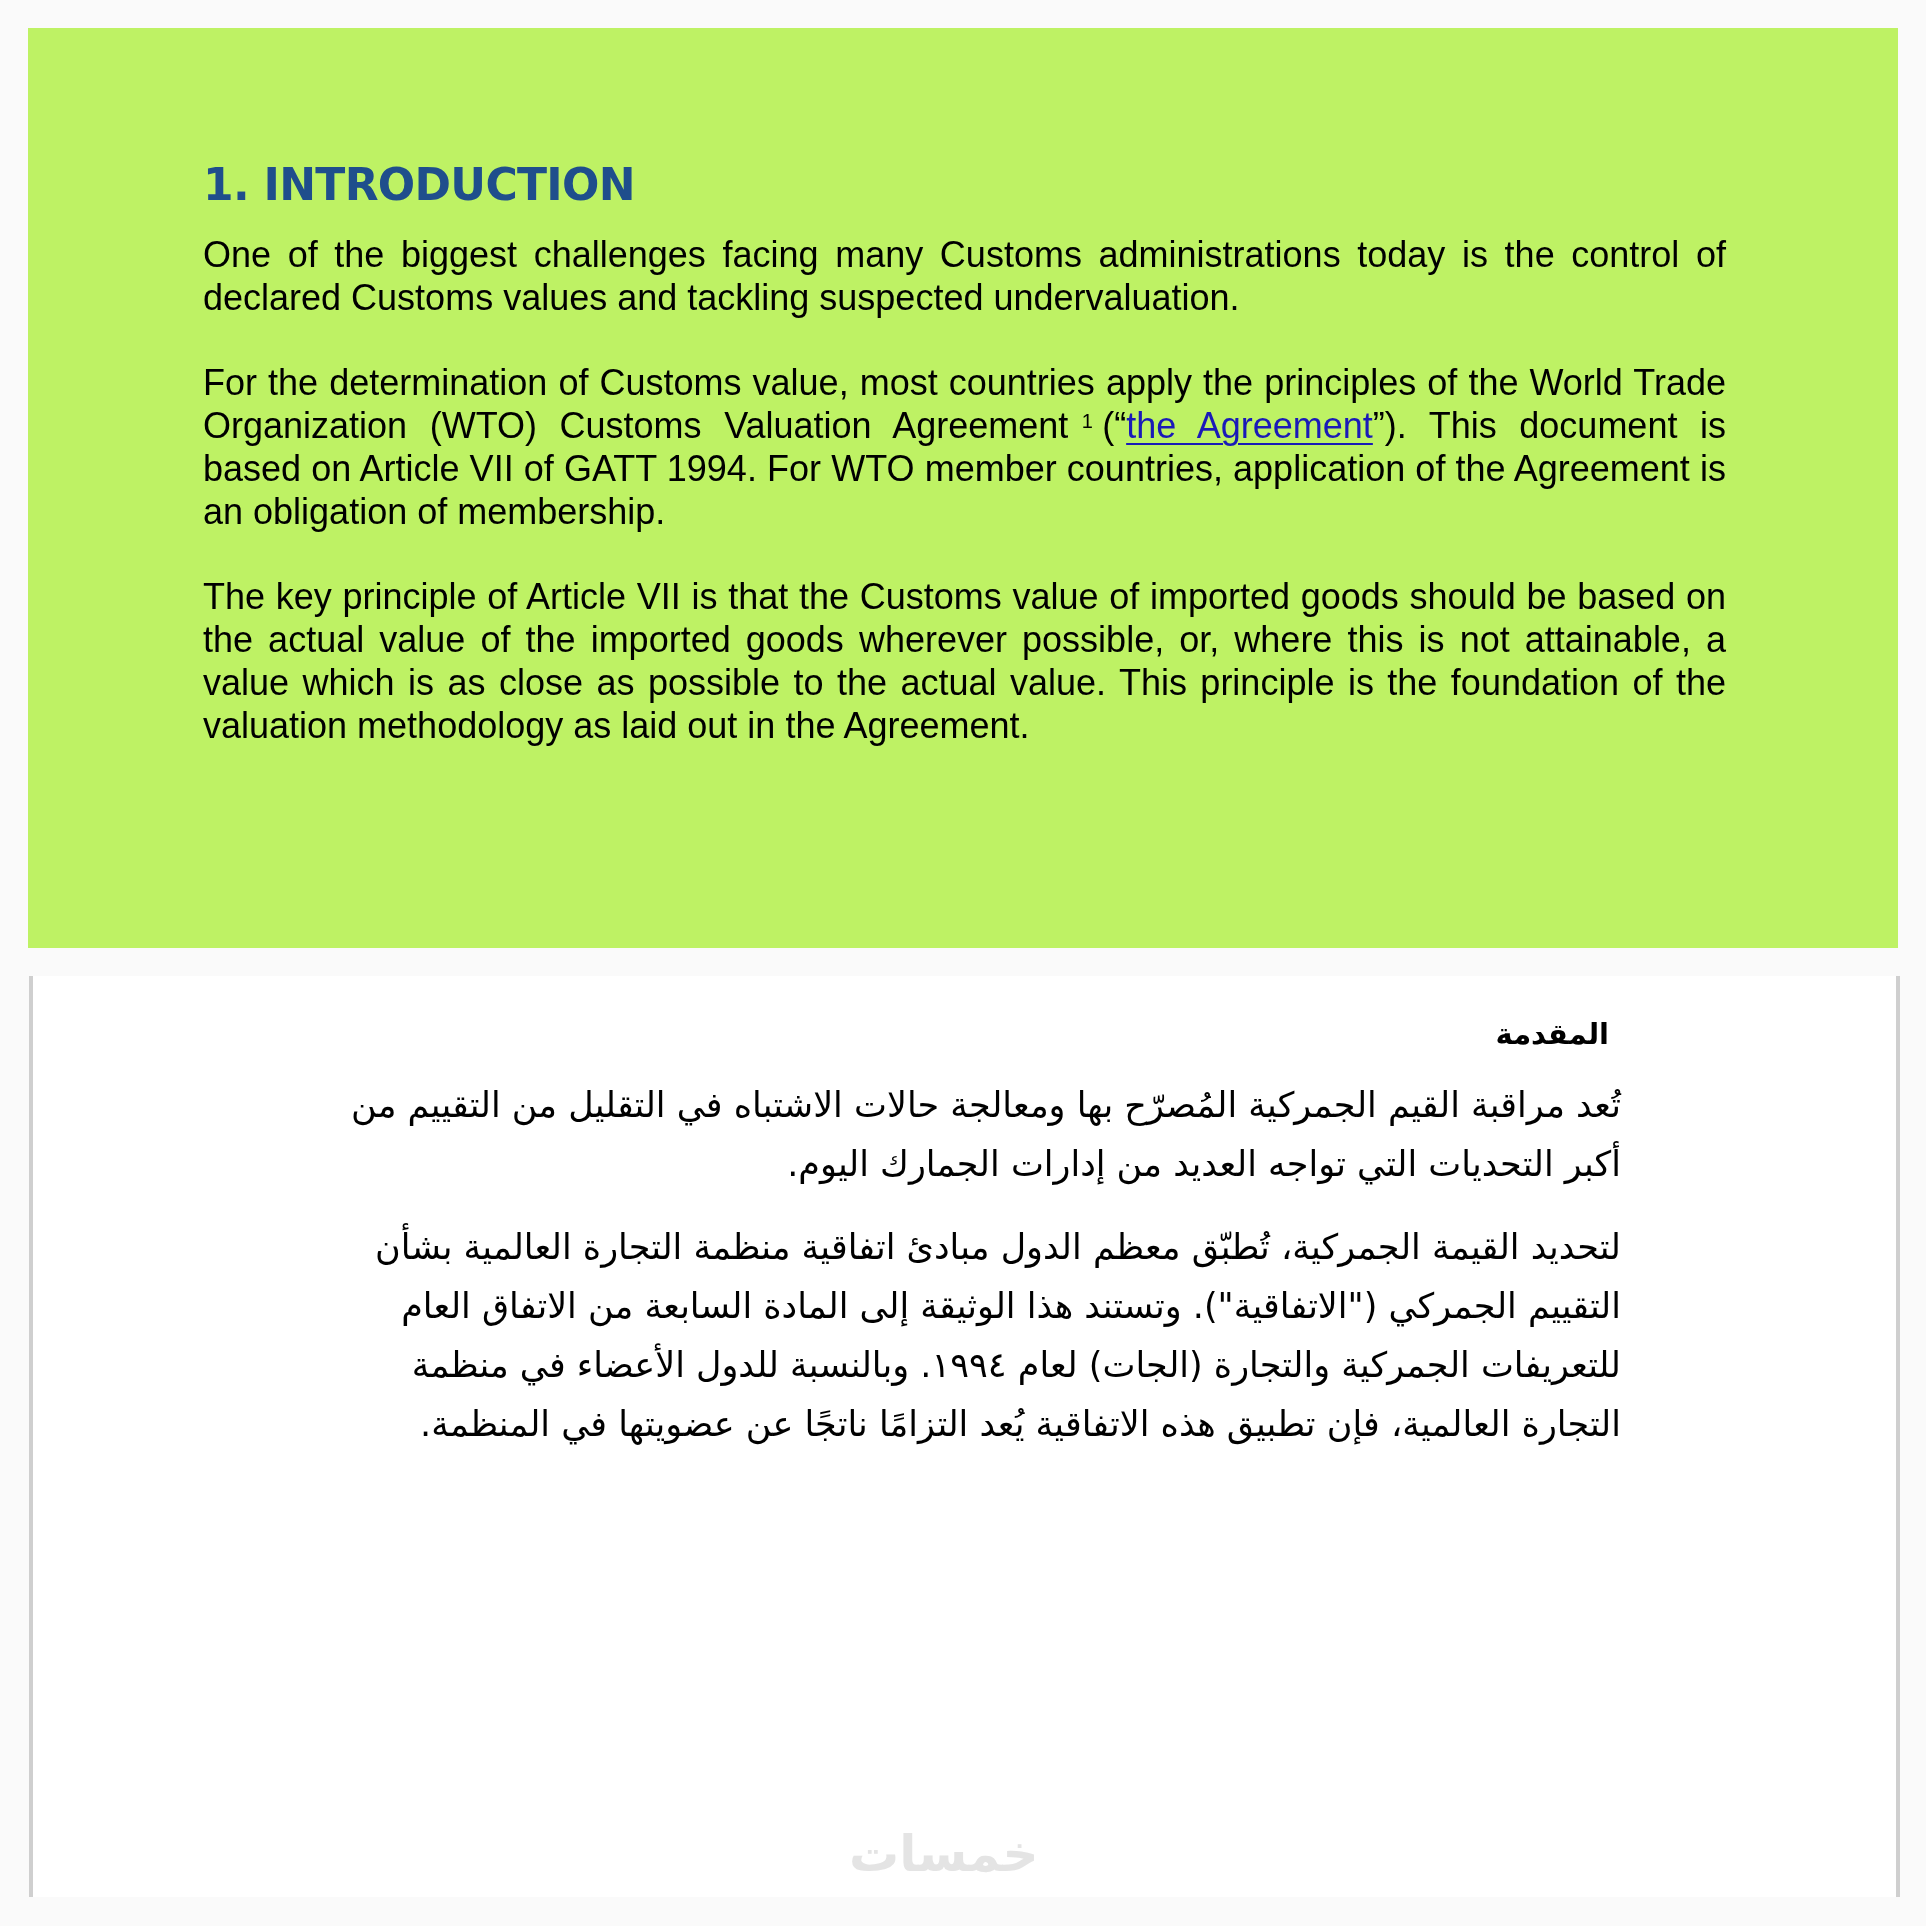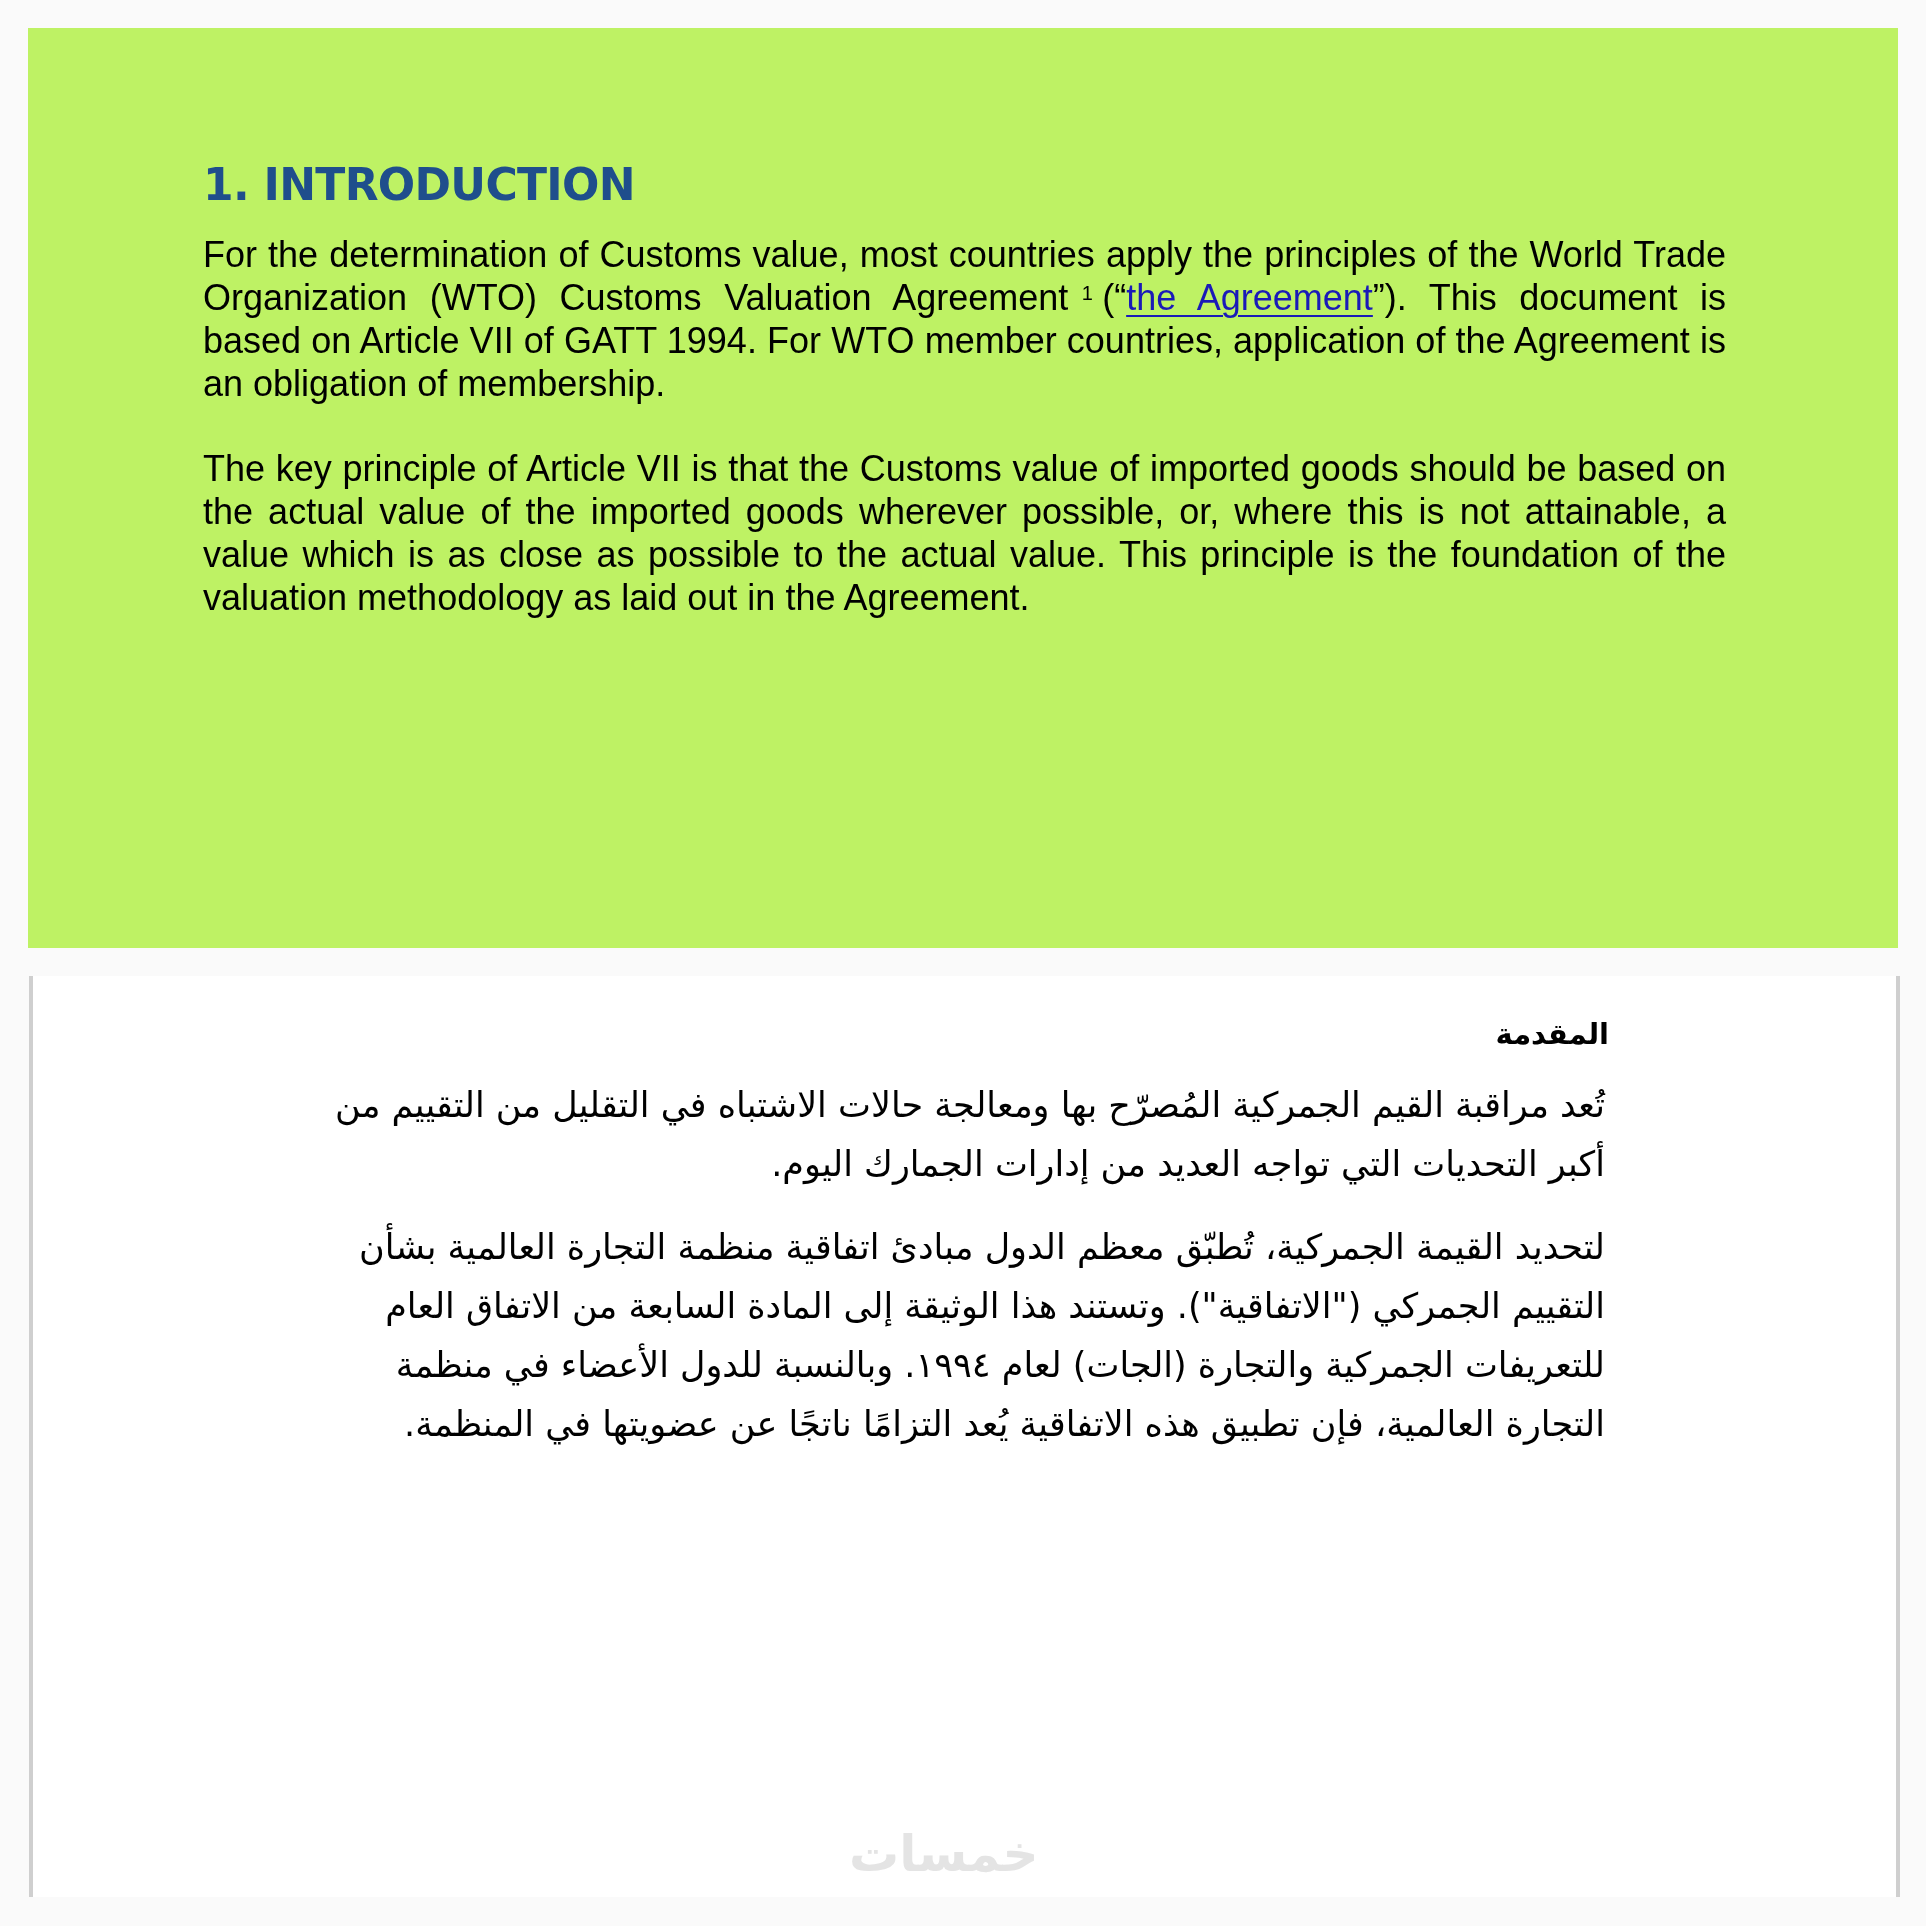--- a/index.html
+++ b/index.html
@@ -90,41 +90,42 @@
       top: 100px;
       width: 1297px;
       direction: rtl;
       text-align: right;
       font-family: "DejaVu Sans", sans-serif;
       font-size: 35px;
       line-height: 59px;
       color: #000000;
     }
     .body-ar p {
-      margin: 0 16px 24px 0;
+      margin: 0 0 24px 0;
     }
     .watermark {
       position: absolute;
       left: 849px;
       top: 1829px;
       font-family: "DejaVu Sans", sans-serif;
       font-size: 50px;
       font-weight: bold;
       color: #e4e4e4;
       direction: rtl;
       line-height: 1;
       pointer-events: none;
     }
   </style>
 </head>
 <body>
 
 <div class="page-en">
   <h1 class="heading-en">1. INTRODUCTION</h1>
   <div class="body-en">
+    <p>One of the biggest challenges facing many Customs administrations today is the control of declared Customs values and tackling suspected undervaluation.</p>
     <p><span>For the determination of Customs value, most countries apply the principles of the World Trade Organization (WTO) Customs Valuation Agreement</span><sup class="footnote-ref">1</sup><span>(“</span><a class="doc-link">the Agreement</a><span>”).  This document is based on Article VII of GATT 1994.  For WTO member countries, application of the Agreement is an obligation of membership.</span></p>
     <p>The key principle of Article VII is that the Customs value of imported goods should be based on the actual value of the imported goods wherever possible, or, where this is not attainable, a value which is as close as possible to the actual value.  This principle is the foundation of the valuation methodology as laid out in the Agreement.</p>
   </div>
 </div>
 
 <div class="page-ar">
   <h2 class="heading-ar">المقدمة</h2>
   <div class="body-ar">
     <p>تُعد مراقبة القيم الجمركية المُصرّح بها ومعالجة حالات الاشتباه في التقليل من التقييم من أكبر التحديات التي تواجه العديد من إدارات الجمارك اليوم.</p>
     <p>لتحديد القيمة الجمركية، تُطبّق معظم الدول مبادئ اتفاقية منظمة التجارة العالمية بشأن التقييم الجمركي ("الاتفاقية"). وتستند هذا الوثيقة إلى المادة السابعة من الاتفاق العام للتعريفات الجمركية والتجارة (الجات) لعام ١٩٩٤. وبالنسبة للدول الأعضاء في منظمة التجارة العالمية، فإن تطبيق هذه الاتفاقية يُعد التزامًا ناتجًا عن عضويتها في المنظمة.</p>

